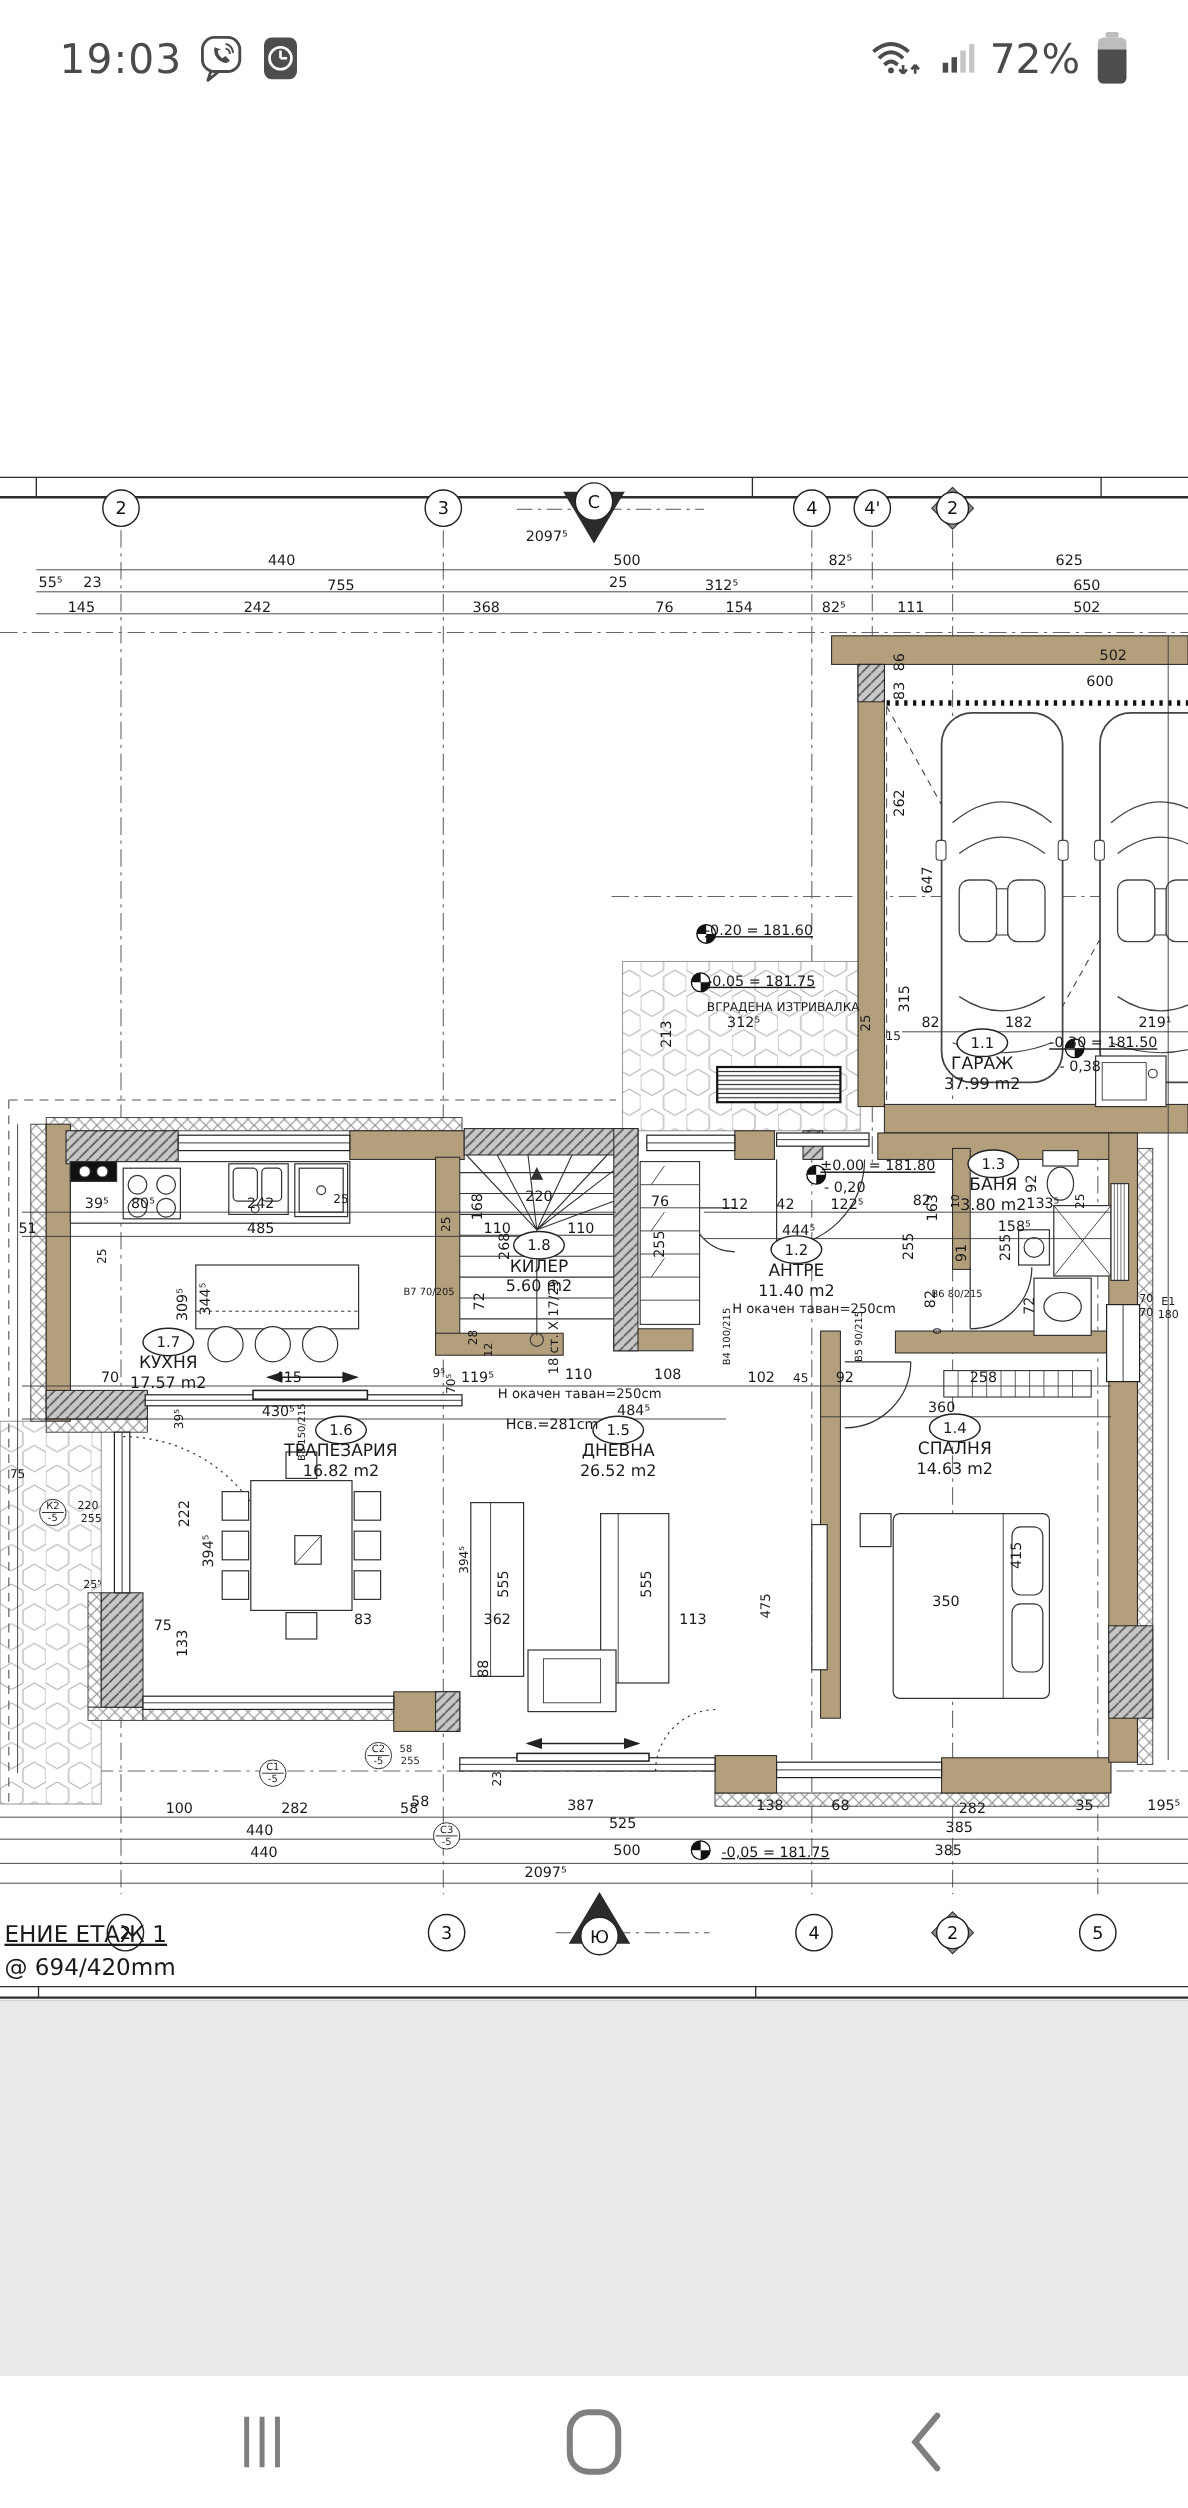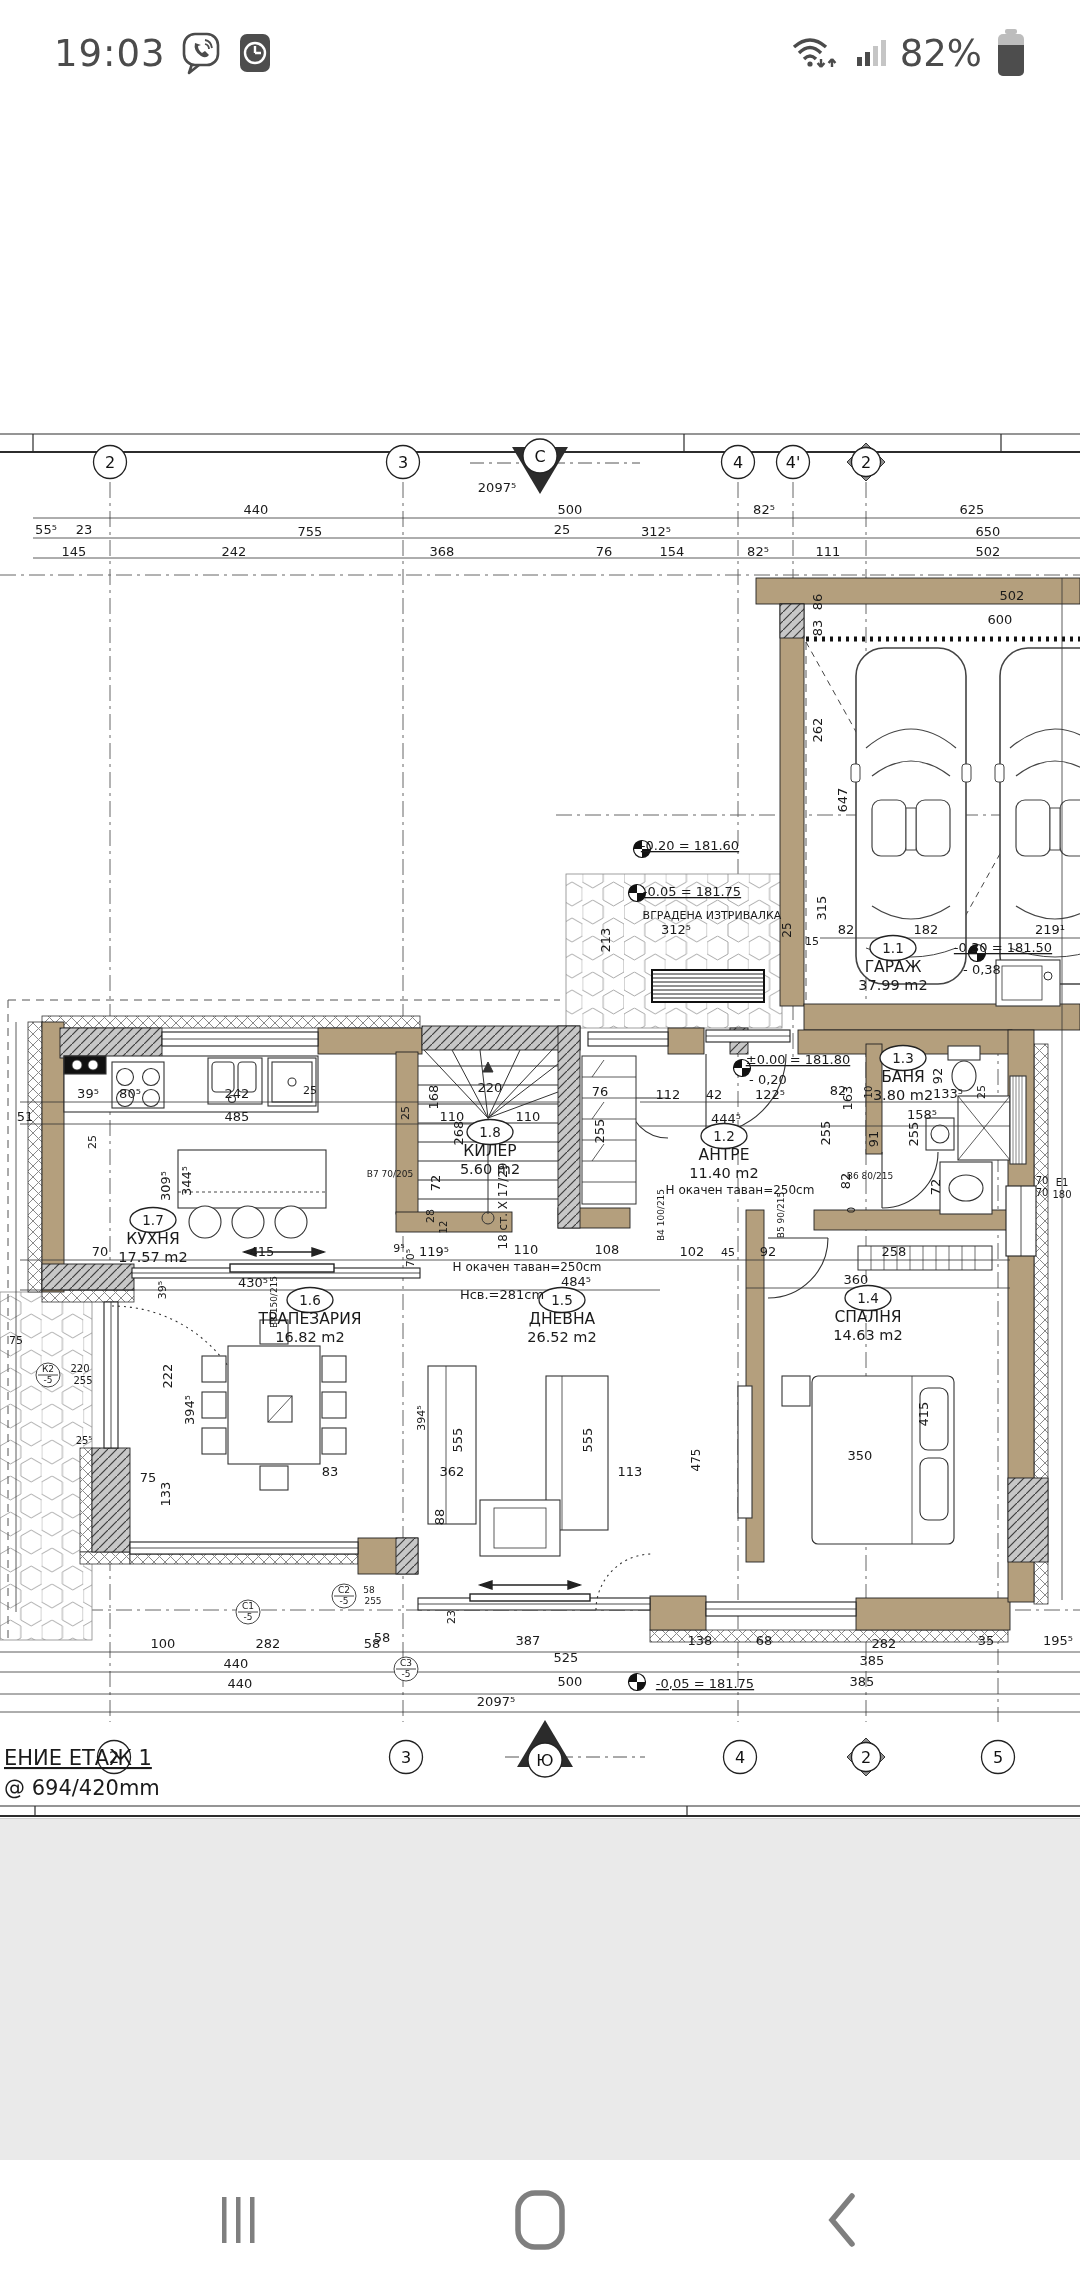--- a/index.html
+++ b/index.html
@@ -596,21 +596,21 @@
         <circle cx="20" cy="33" r="2.6" fill="#4b4b4b"></circle>
         <path d="M31,28 v8 m0,0 l-3.4,-4 m3.4,4 l3.4,-4" stroke="#4b4b4b" stroke-width="2.4" fill="none"></path>
         <path d="M42,36 v-8 m0,0 l-3.4,4 m3.4,-4 l3.4,4" stroke="#4b4b4b" stroke-width="2.4" fill="none"></path>
       </svg>
       <svg width="30" height="44" viewBox="0 0 30 44">
         <rect x="1" y="26" width="5" height="9" fill="#4b4b4b"></rect>
         <rect x="9" y="21" width="5" height="14" fill="#4b4b4b"></rect>
         <rect x="17" y="15" width="5" height="20" fill="#c5c5c5"></rect>
         <rect x="25" y="9" width="5" height="26" fill="#c5c5c5"></rect>
       </svg>
-      <span class="sb-pct">82%</span>
+      <span class="sb-pct">72%</span>
       <svg width="30" height="50" viewBox="0 0 30 50">
         <rect x="9" y="1" width="12" height="5" rx="2" fill="#bdbdbd"></rect>
         <rect x="2" y="6" width="26" height="42" rx="5" fill="#bdbdbd"></rect>
         <path d="M2,17 h26 v26 a5,5 0 0 1 -5,5 h-16 a5,5 0 0 1 -5,-5 z" fill="#4d4d4d"></path>
       </svg>
     </div>
   </div>
 
   <div class="grayband"></div>
 

